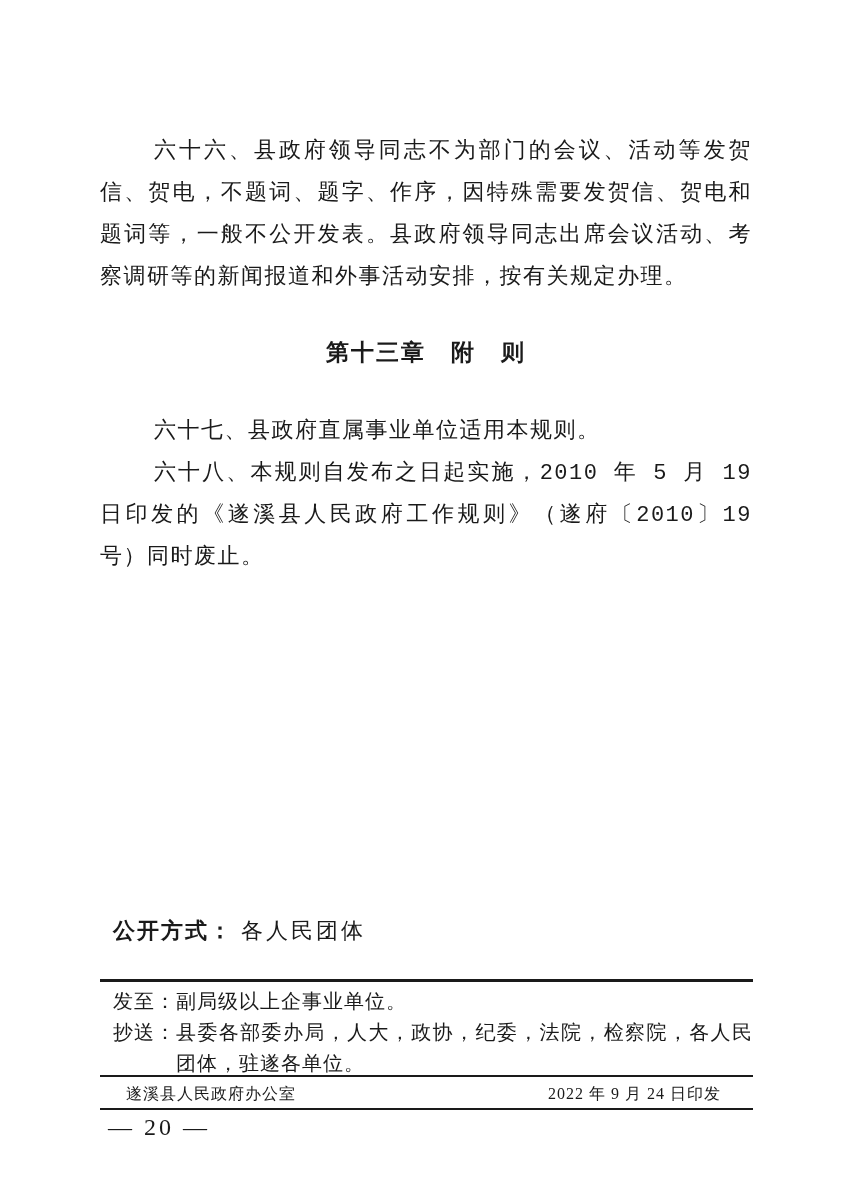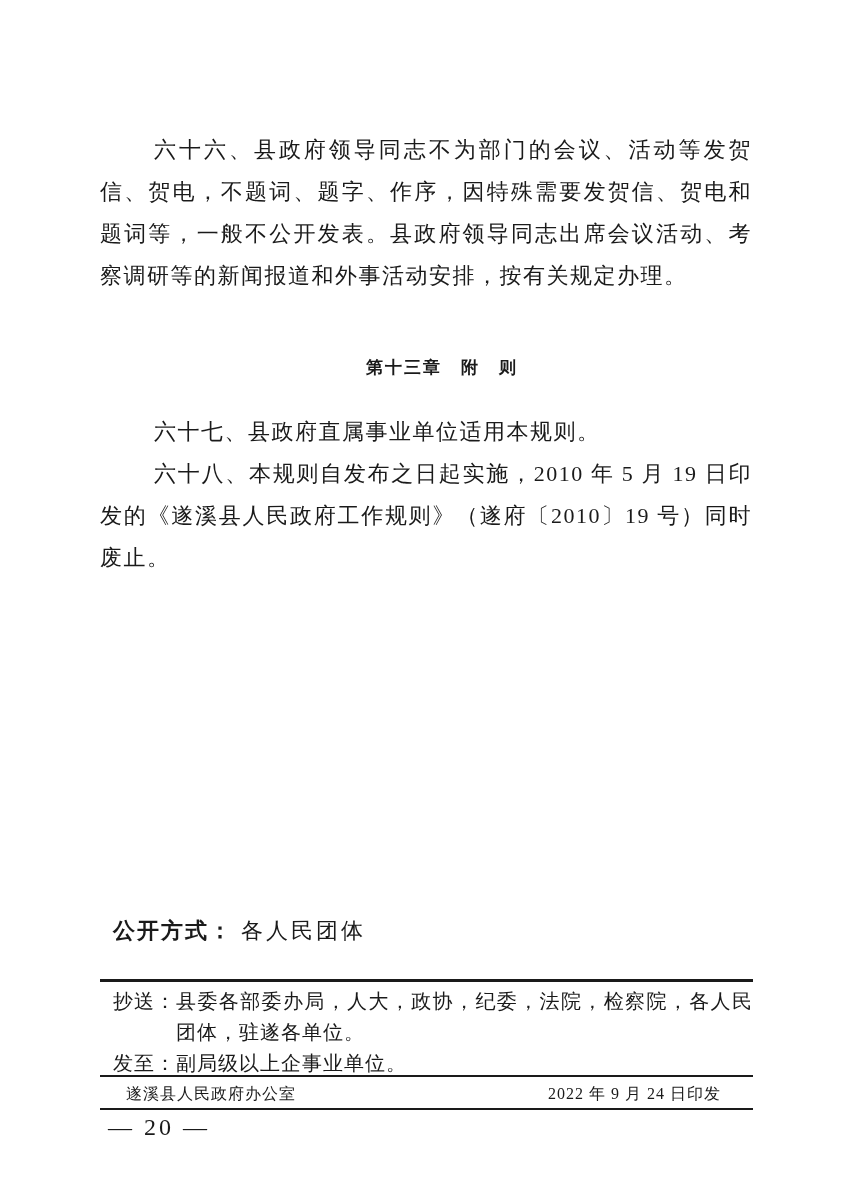--- a/index.html
+++ b/index.html
@@ -15,37 +15,37 @@
     color: #1a1a1a;
     font-family: "Liberation Serif", "DejaVu Serif", serif;
     overflow: hidden;
   }
   .body-col {
     position: absolute;
     left: 100px;
     width: 652px;
   }
   .para-66 { top: 129px; }
-  .paras-67-68 { top: 411px; }
+  .paras-67-68 { top: 411px; font-family: Liberation Mono, monospace; }
   p.body-par {
     margin: 0;
     font-size: 22px;
     line-height: 42px;
     text-align: justify;
     text-indent: 54px;
     letter-spacing: 1.5px;
   }
   .chapter-heading {
     position: absolute;
     left: 100px;
     width: 652px;
     top: 337px;
-    margin: 16px;
+    margin: 0;
     font-family: "Liberation Sans", "DejaVu Sans", sans-serif;
-    font-size: 17px;
+    font-size: 23px;
     font-weight: bold;
     text-align: center;
     letter-spacing: 2px;
     line-height: 30px;
   }
   .disclosure {
     position: absolute;
     left: 113px;
     top: 916px;
     font-size: 22px;
@@ -127,26 +127,26 @@
   </div>
 
   <div class="disclosure">
     <span class="disclosure-label">公开方式：</span><span class="disclosure-value">各人民团体</span>
   </div>
 
   <div class="rule rule-top"></div>
 
   <div class="distribution">
     <div class="dist-row">
+      <span class="dist-label">发至：</span>
+      <span class="dist-value">副局级以上企事业单位。</span>
+    </div>
+    <div class="dist-row">
       <span class="dist-label">抄送：</span>
       <span class="dist-value">县委各部委办局，人大，政协，纪委，法院，检察院，各人民团体，驻遂各单位。</span>
-    </div>
-    <div class="dist-row">
-      <span class="dist-label">发至：</span>
-      <span class="dist-value">副局级以上企事业单位。</span>
     </div>
   </div>
 
   <div class="rule rule-mid"></div>
 
   <div class="issuer-row">
     <span>遂溪县人民政府办公室</span>
     <span>2022 年 9 月 24 日印发</span>
   </div>
 

